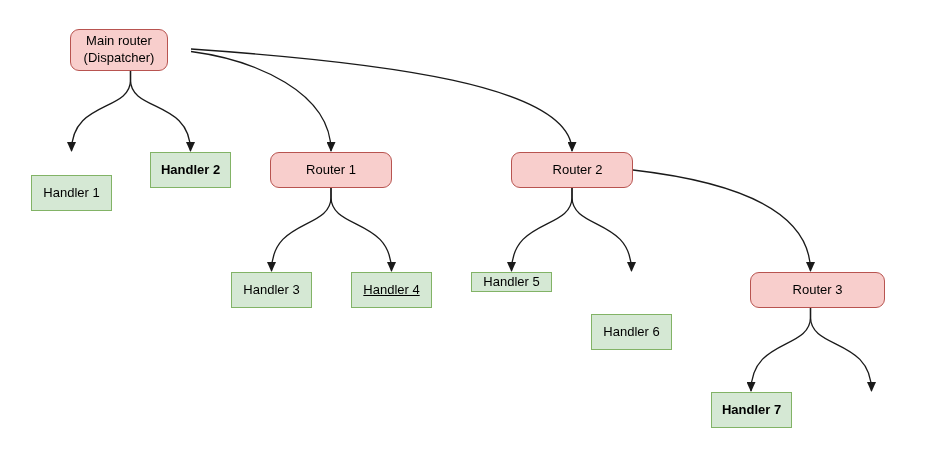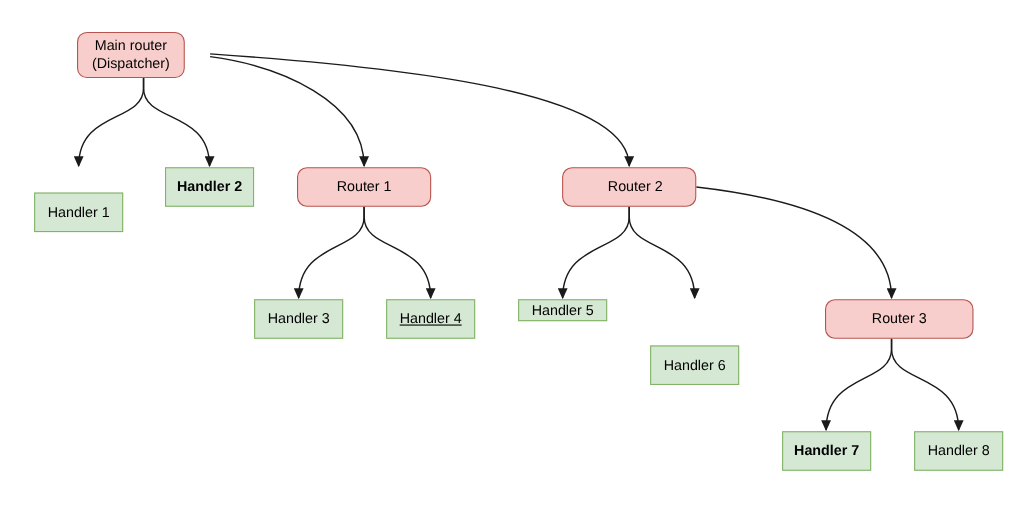--- a/index.html
+++ b/index.html
@@ -88,15 +88,14 @@
   <div class="node handler" style="left:351px; top:272px; width:81px; height:36px;text-decoration:underline;">Handler 4</div>
 
   <div class="node handler" style="left:471px; top:272px; width:81px; height:20px;">Handler 5</div>
 
   <div class="node handler" style="left:591px; top:272px; width:81px; height:36px;margin-top:42px;">Handler 6</div>
 
   <div class="node router" style="left:750px; top:272px; width:135px; height:36px;">Router 3</div>
 
   <div class="node handler" style="left:711px; top:392px; width:81px; height:36px;font-weight:bold;">Handler 7</div>
 
-  <div class="node handler" style="left:831px; top:392px; width:81px; height:36px;">Handler 8</div>
 
 </div>
 
 </body></html>

